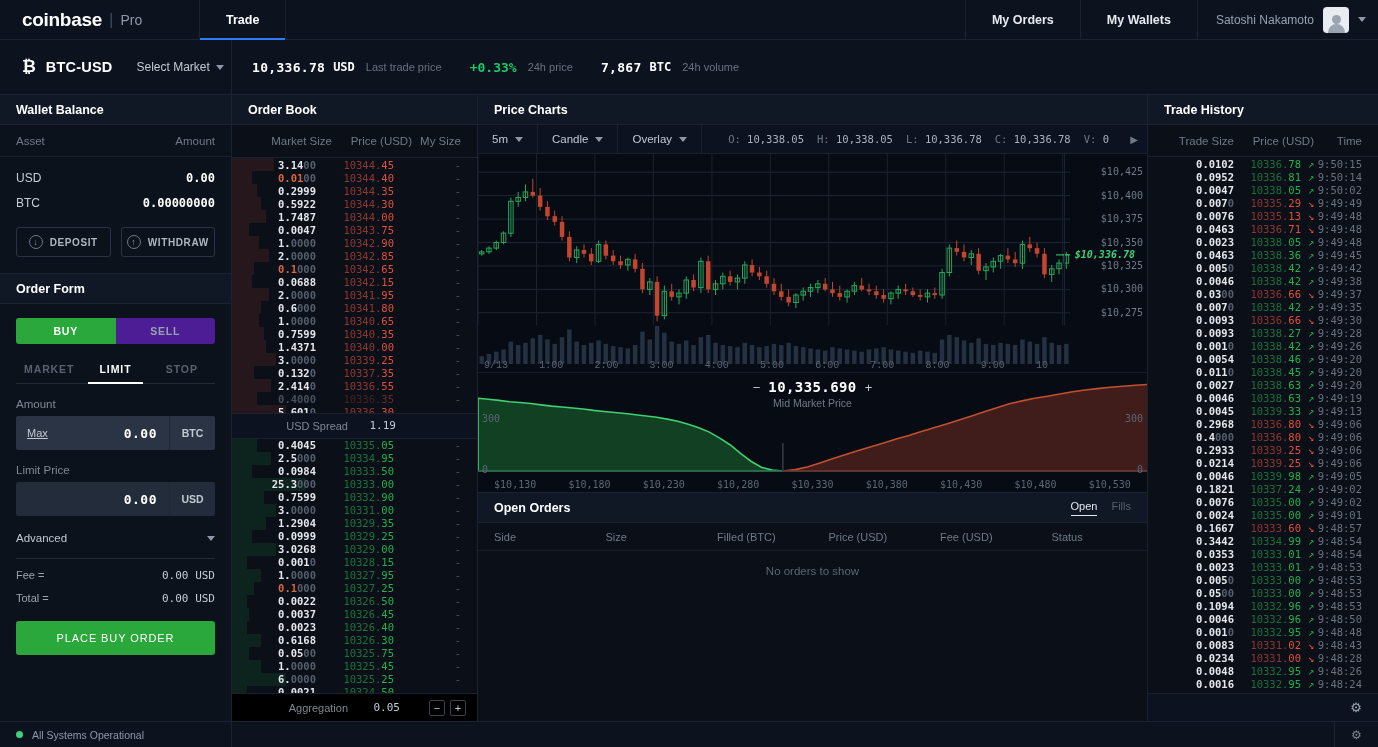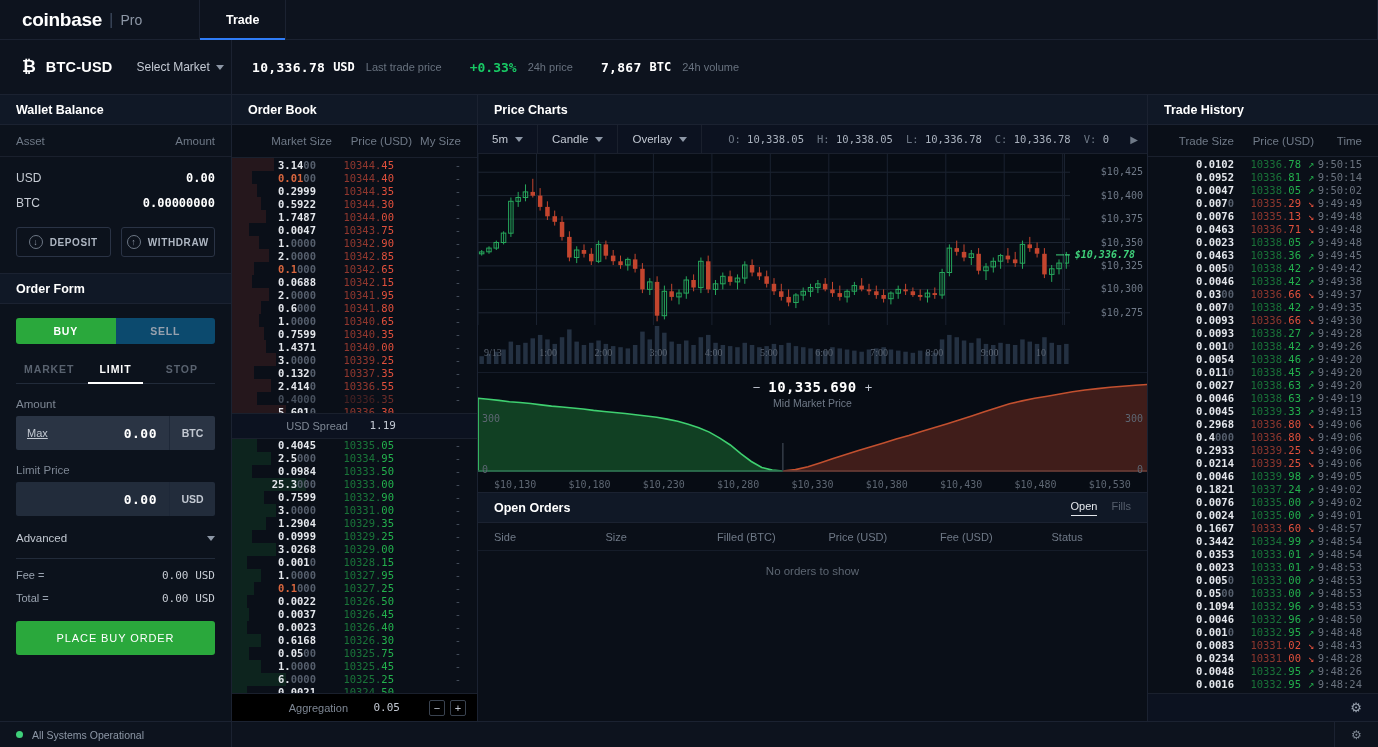--- a/index.html
+++ b/index.html
@@ -78,21 +78,21 @@
             display: flex; align-items: center; justify-content: center; gap: 7px;
             font-size: 10px; font-weight: 700; color: #aeb6c2; letter-spacing: 0.6px; cursor: pointer; }
   .circ { width: 14px; height: 14px; border-radius: 50%; border: 1px solid #6d7785;
           display: flex; align-items: center; justify-content: center; font-size: 9px; color: #8d97a6; }
 
   .of-sec { border-top: 1px solid #1b2231; }
   .bs-wrap { padding: 14px 16px 0; }
   .bs-toggle { display: flex; height: 26px; border-radius: 3px; overflow: hidden; }
   .bs-buy { flex: 1; background: #2aa83c; color: #ffffff; font-size: 10.5px; font-weight: 700;
             display: flex; align-items: center; justify-content: center; letter-spacing: 0.8px; cursor: pointer; }
-  .bs-sell { flex: 1; background: #0c4a6e; color: #98a1ae; font-size: 10.5px; font-weight: 700;
+  .bs-sell { flex: 1; background: #4c1d95; color: #98a1ae; font-size: 10.5px; font-weight: 700;
              display: flex; align-items: center; justify-content: center; letter-spacing: 0.8px; cursor: pointer; }
   .mls { display: flex; margin: 12px 16px 0; border-bottom: 1px solid #222b3a; }
   .mls-tab { flex: 1; text-align: center; padding: 7px 0 8px; font-size: 10.5px; font-weight: 700;
              color: #59626f; letter-spacing: 0.9px; position: relative; cursor: pointer; }
   .mls-tab.on { color: #ffffff; }
   .mls-tab.on::after { content: ""; position: absolute; left: 6px; right: 6px; bottom: -1px;
                        height: 2px; background: #ffffff; }
   .fld-lbl { font-size: 11.5px; color: #7e8794; margin: 14px 16px 6px; }
   .fld { margin: 0 16px; height: 34px; background: #2a3444; border-radius: 2px; display: flex;
          align-items: center; }
@@ -221,22 +221,22 @@
   .midmkt .pm { font-size: 13px; color: #c3c9d3; cursor: pointer; }
   .midmkt .mval { font-size: 14px; font-weight: 700; color: #ffffff;
                   font-family: "DejaVu Sans Mono", monospace; letter-spacing: 0.4px; }
   .midmkt .mlbl { font-size: 10.5px; color: #6f7987; margin-top: 2px; }
   .dc-axis { position: absolute; left: 0; right: 0; bottom: 2px; display: flex;
              font-size: 10px; color: #5d6672; font-family: "DejaVu Sans Mono", monospace; }
   .dc-axis span { flex: 1; text-align: center; }
   .dc-y { position: absolute; font-size: 10px; color: #5d6672;
           font-family: "DejaVu Sans Mono", monospace; }
 
-  .ch-axis-x { position: absolute; left: 0; right: 0; bottom: 14px; display: flex;
-               font-size: 10px; color: #5a6472; font-family: Liberation Serif, serif; gap: 16px; }
+  .ch-axis-x { position: absolute; left: 0; right: 0; bottom: 1px; display: flex;
+               font-size: 10px; color: #5a6472; font-family: Liberation Mono, monospace; gap: 16px; }
   .ch-axis-x span { flex: 1; text-align: left; padding-left: 6px; }
   .ch-price { position: absolute; right: 4px; font-size: 10px; color: #6f7987;
               font-family: "DejaVu Sans Mono", monospace; }
   .ch-last { position: absolute; right: 12px; font-size: 10px; color: #3fd07a; font-weight: 700;
              font-family: "DejaVu Sans Mono", monospace; font-style: italic; }
 </style>
 </head>
 <body>
 
 <div class="app">
@@ -244,20 +244,32 @@
   <div class="topnav">
     <div class="brand">
       <span class="cb">coinbase</span>
       <span class="sep">|</span>
       <span class="pro">Pro</span>
     </div>
     <div class="navtabs">
       <div class="navtab active">Trade</div>
     </div>
     <div class="navspacer"></div>
+    <div class="navright">
+      <div class="navtab">My Orders</div>
+      <div class="navtab">My Wallets</div>
+      <div class="user">
+        <span class="uname">Satoshi Nakamoto</span>
+        <span class="avatar">
+          <span class="head"></span>
+            <span class="body"></span>
+        </span>
+        <span class="caret"></span>
+      </div>
+    </div>
   </div>
 
   <div class="ticker">
     <div class="tkr-market">
       <span class="btc-glyph">₿</span>
       <span class="pair">BTC-USD</span>
       <span class="selmkt">
         <span>Select Market</span>
         <span class="caret"></span>
       </span>

